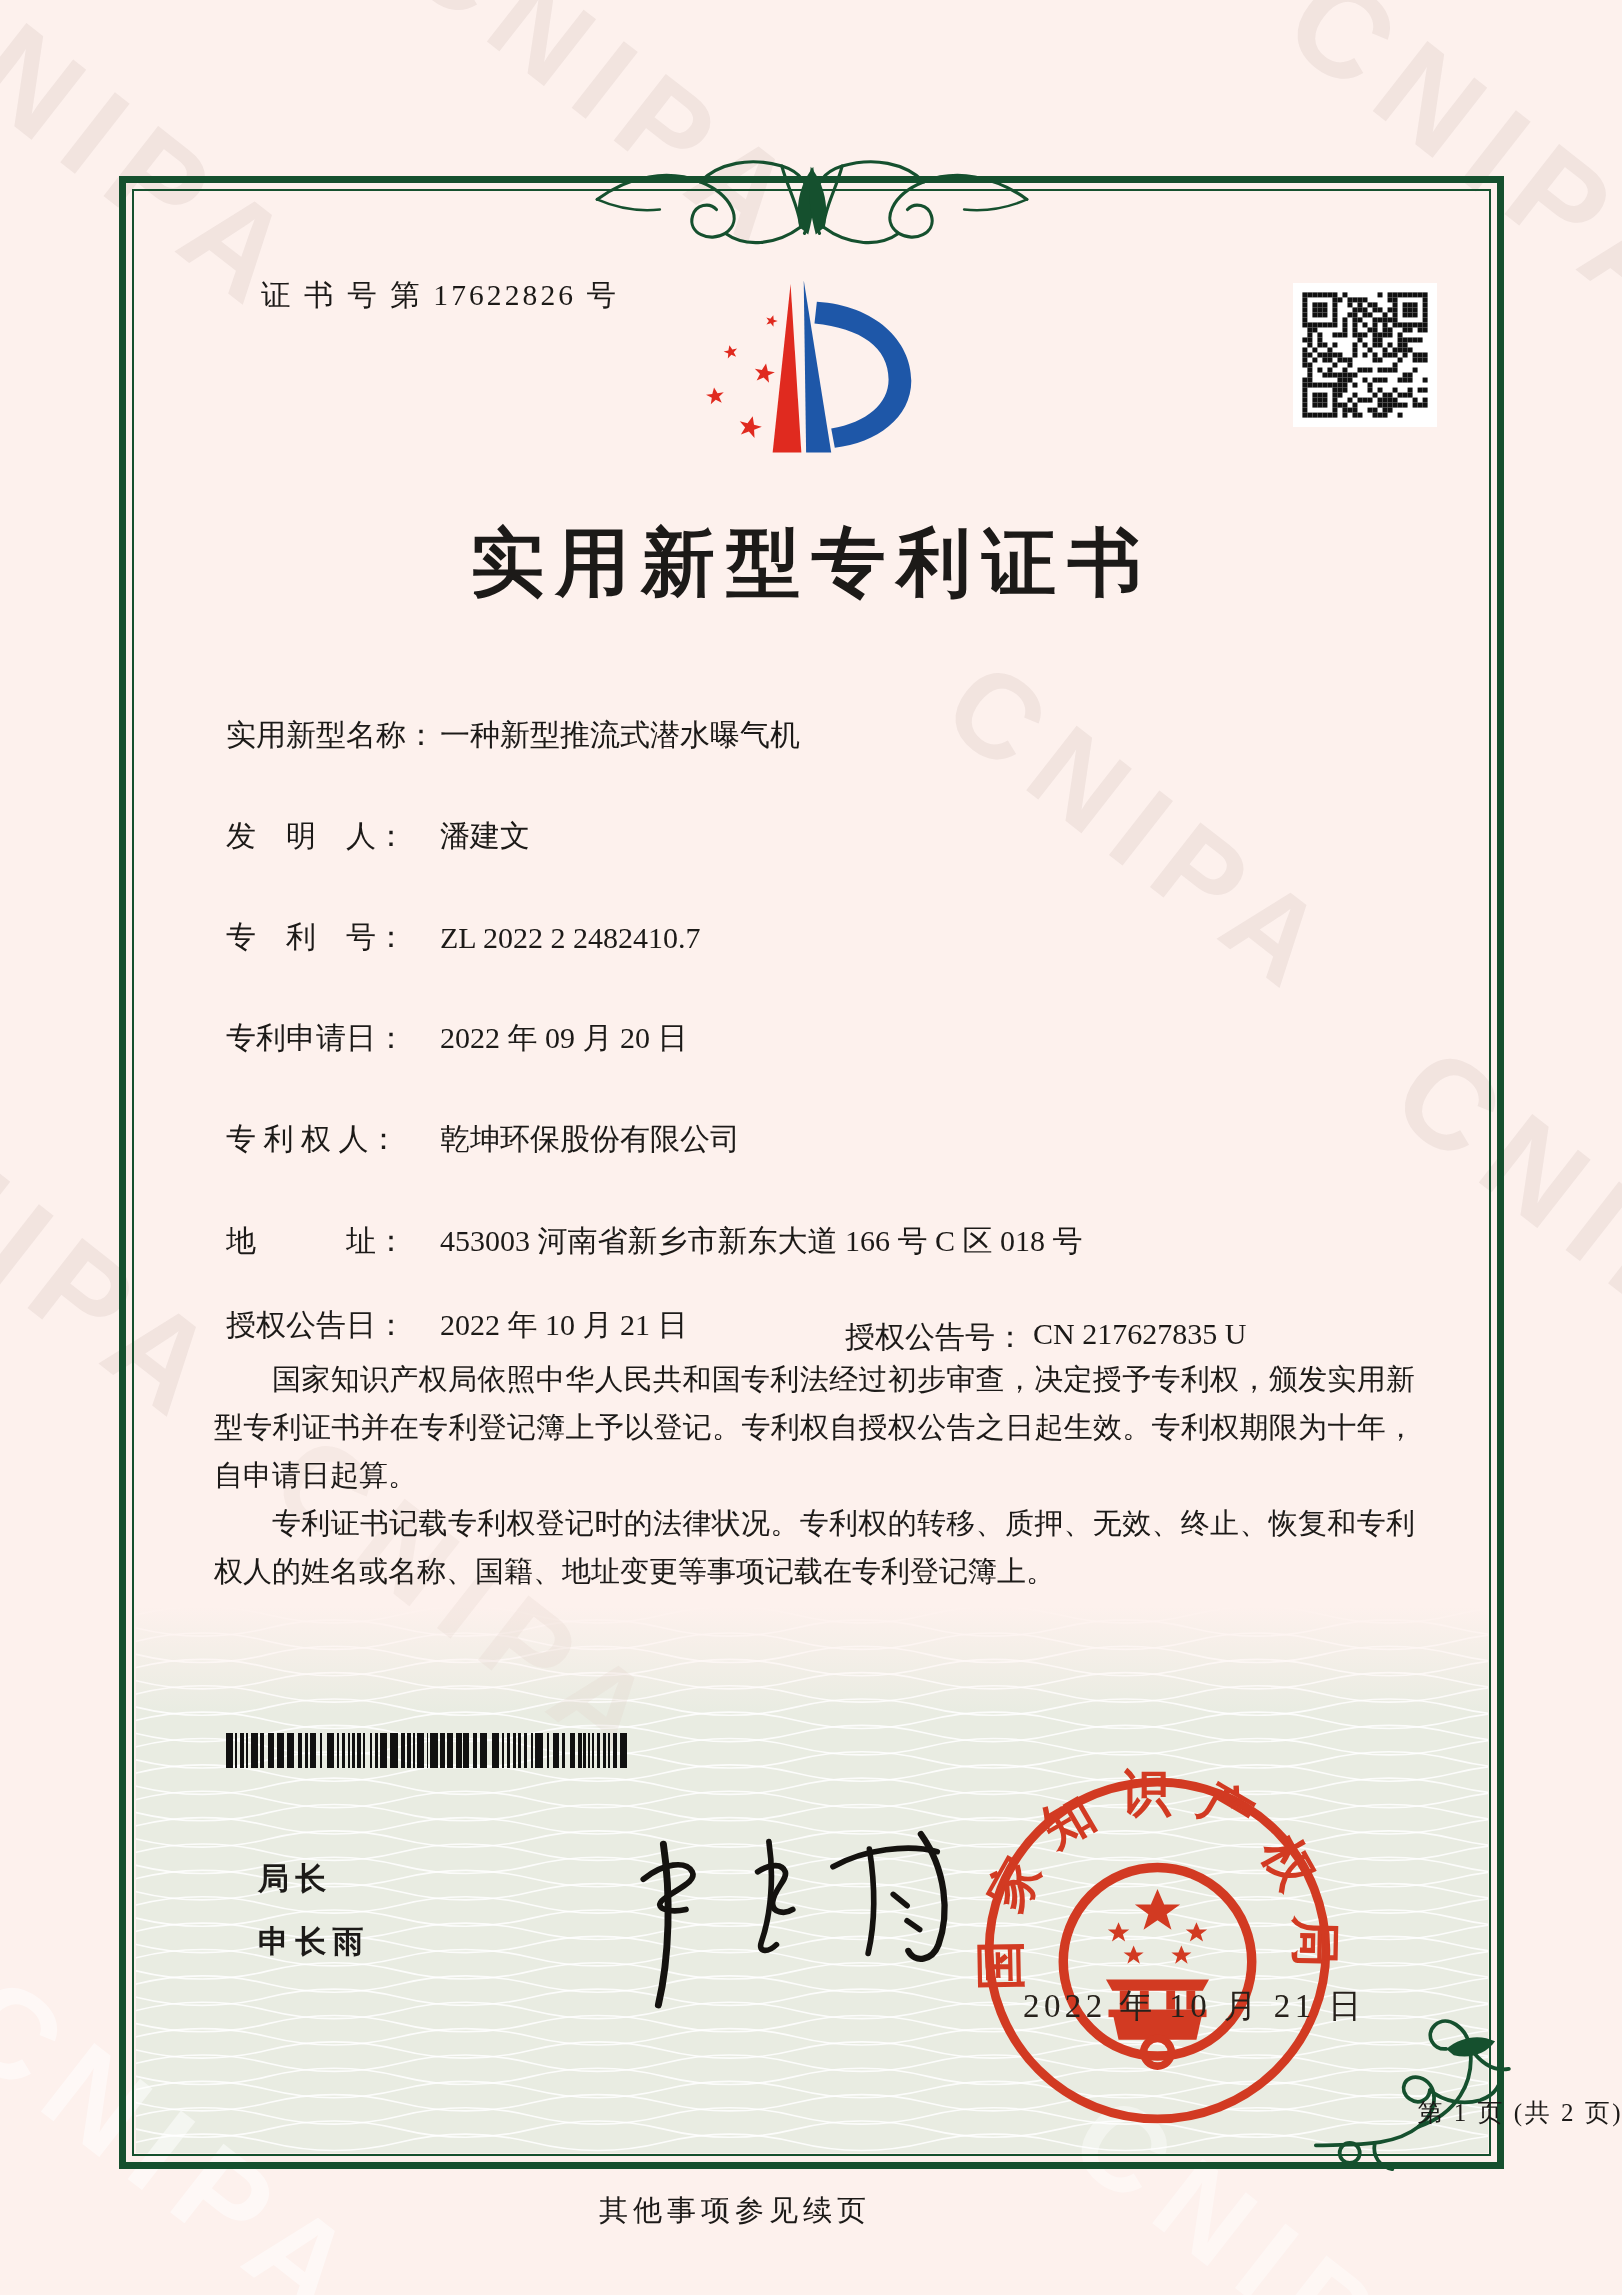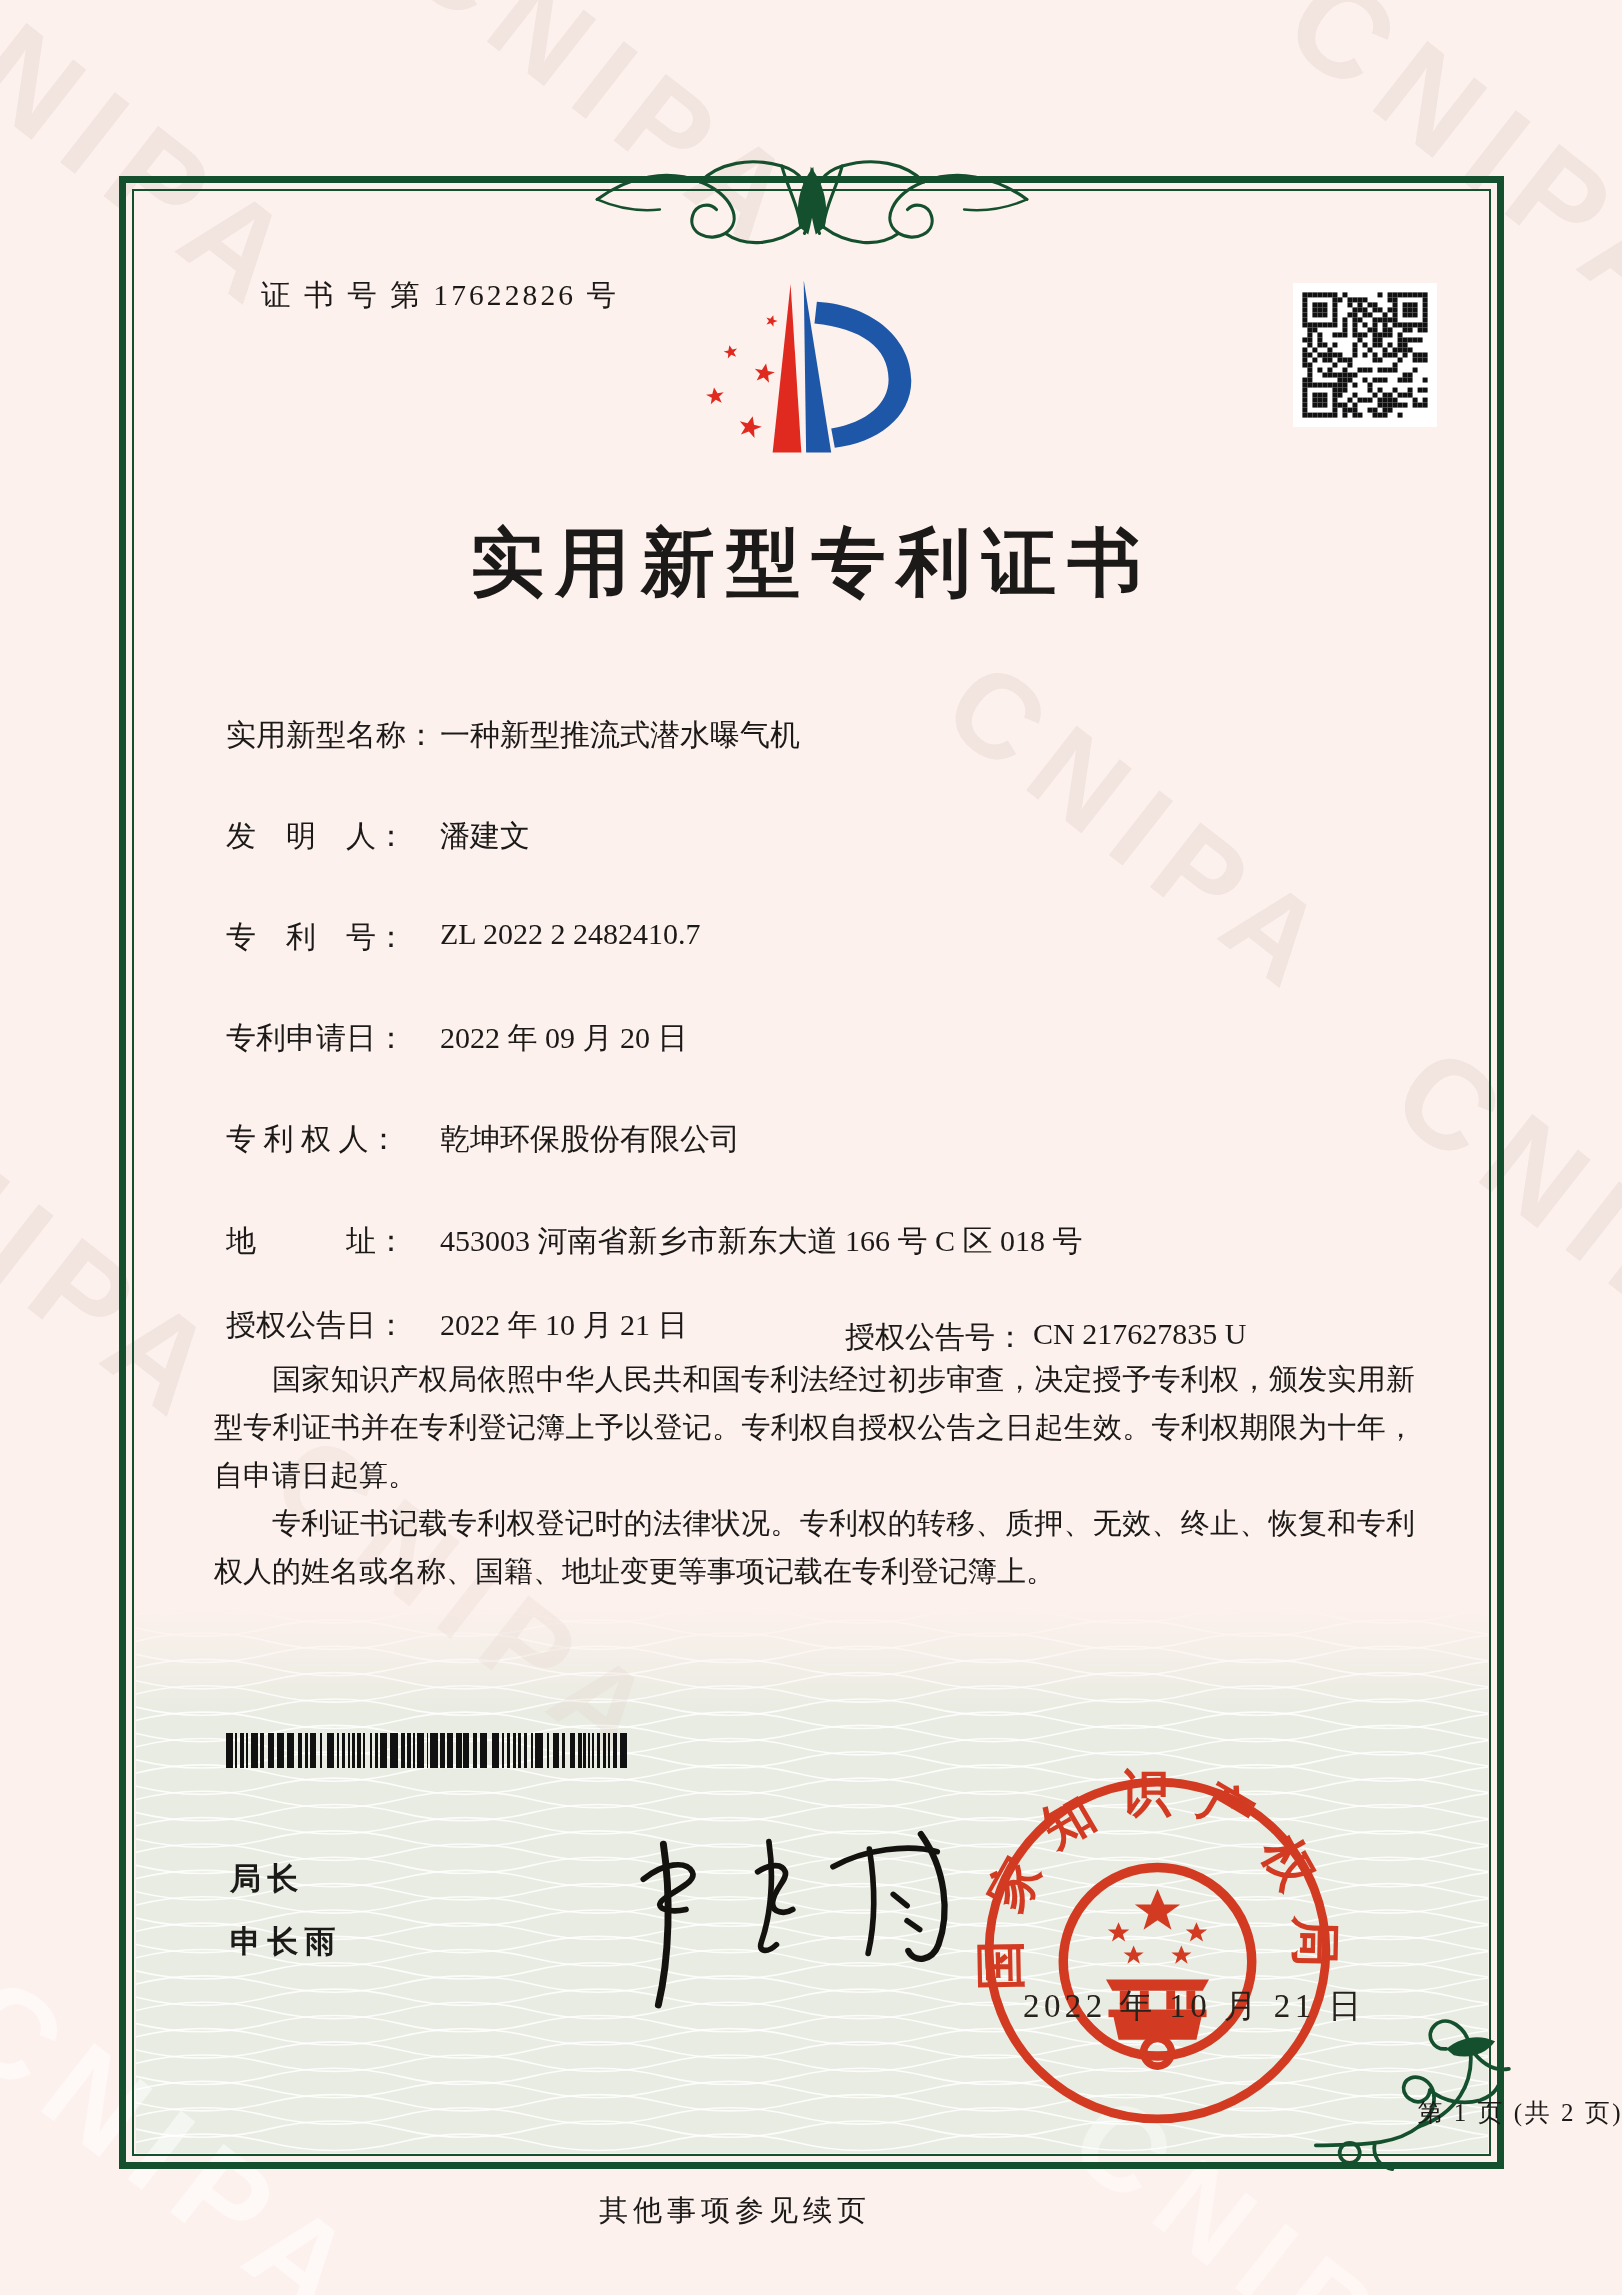--- a/index.html
+++ b/index.html
@@ -29,33 +29,33 @@
   #waves path{fill:none;stroke:rgba(255,255,255,0.85);stroke-width:2.6px;}
   .waves-fade{position:absolute;left:0;top:0;width:100%;height:107px;
               background:linear-gradient(180deg,#fdf1ed 0%,rgba(253,241,237,0) 100%);}
   
   .cert-no{position:absolute;left:261px;top:276px;font-size:29.5px;letter-spacing:3.1px;z-index:5;}
   .logo{position:absolute;left:683px;top:271px;z-index:5;}
   .qr{position:absolute;left:1293px;top:283px;z-index:5;}
   .title{position:absolute;left:0;top:514px;width:1623px;text-align:center;font-size:74px;
          font-weight:700;letter-spacing:11.3px;z-index:5;}
   
-  .field-row{position:absolute;left:226px;font-size:30px;display:flex;white-space:nowrap;z-index:5;}
+  .field-row{position:absolute;left:226px;font-size:30px;display:flex;white-space:nowrap;z-index:5;align-items:center;}
   .f-label{width:214px;flex:0 0 214px;}
   .row0{top:715px}.row1{top:816px}.row2{top:917px}.row3{top:1018px}
   .row4{top:1119px}.row5{top:1221px}.row6{top:1305px}
   .grant-no{position:absolute;left:619px;top:12px;display:flex;white-space:nowrap;}
   .grant-no .f-label{width:188px;flex:0 0 188px;}
   
   .body-text{position:absolute;left:214px;top:1348px;width:1201px;font-size:29px;
              line-height:48px;text-align:justify;z-index:5;margin-top:7px;}
   .body-text p{margin:0;text-indent:2em;}
   
   .barcode{position:absolute;left:225px;top:1733px;z-index:5;}
-  .officer{position:absolute;left:230px;font-size:31px;font-weight:700;letter-spacing:6.3px;
+  .officer{position:absolute;left:258px;font-size:31px;font-weight:700;letter-spacing:6.3px;
            font-family:"Liberation Sans","DejaVu Sans",sans-serif;z-index:6;}
   .officer-title{top:1858px;}  .officer-name{top:1921px;}
   .signature{position:absolute;left:569px;top:1819px;z-index:6;}
   .seal{position:absolute;left:969px;top:1762px;z-index:5;}
   .seal-date{position:absolute;left:1023px;top:1984px;font-size:33px;letter-spacing:4.4px;
              color:#26211b;z-index:6;white-space:nowrap;}
   .page-info{position:absolute;left:0;top:2096px;width:1623px;text-align:right;font-size:25px;
              letter-spacing:2.5px;z-index:5;}
   .footer-note{position:absolute;left:0;top:2191px;width:1470px;text-align:center;font-size:29px;
                letter-spacing:5px;z-index:5;}

